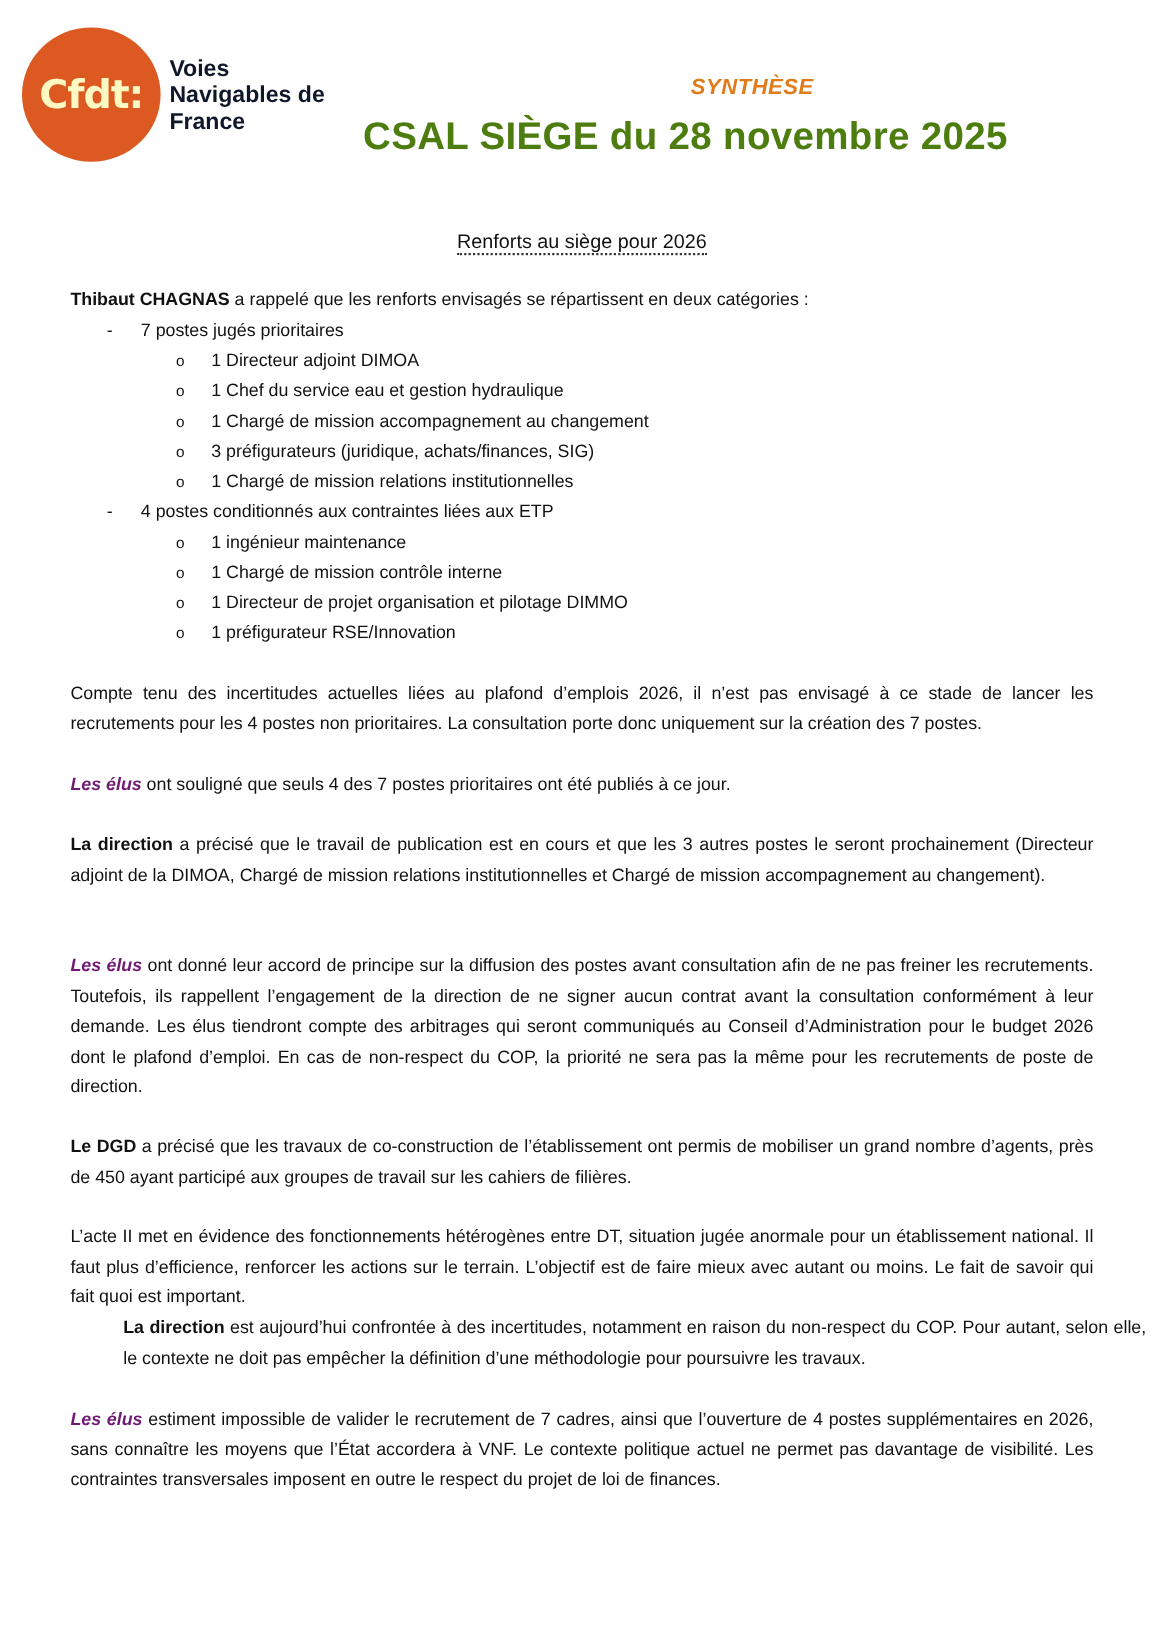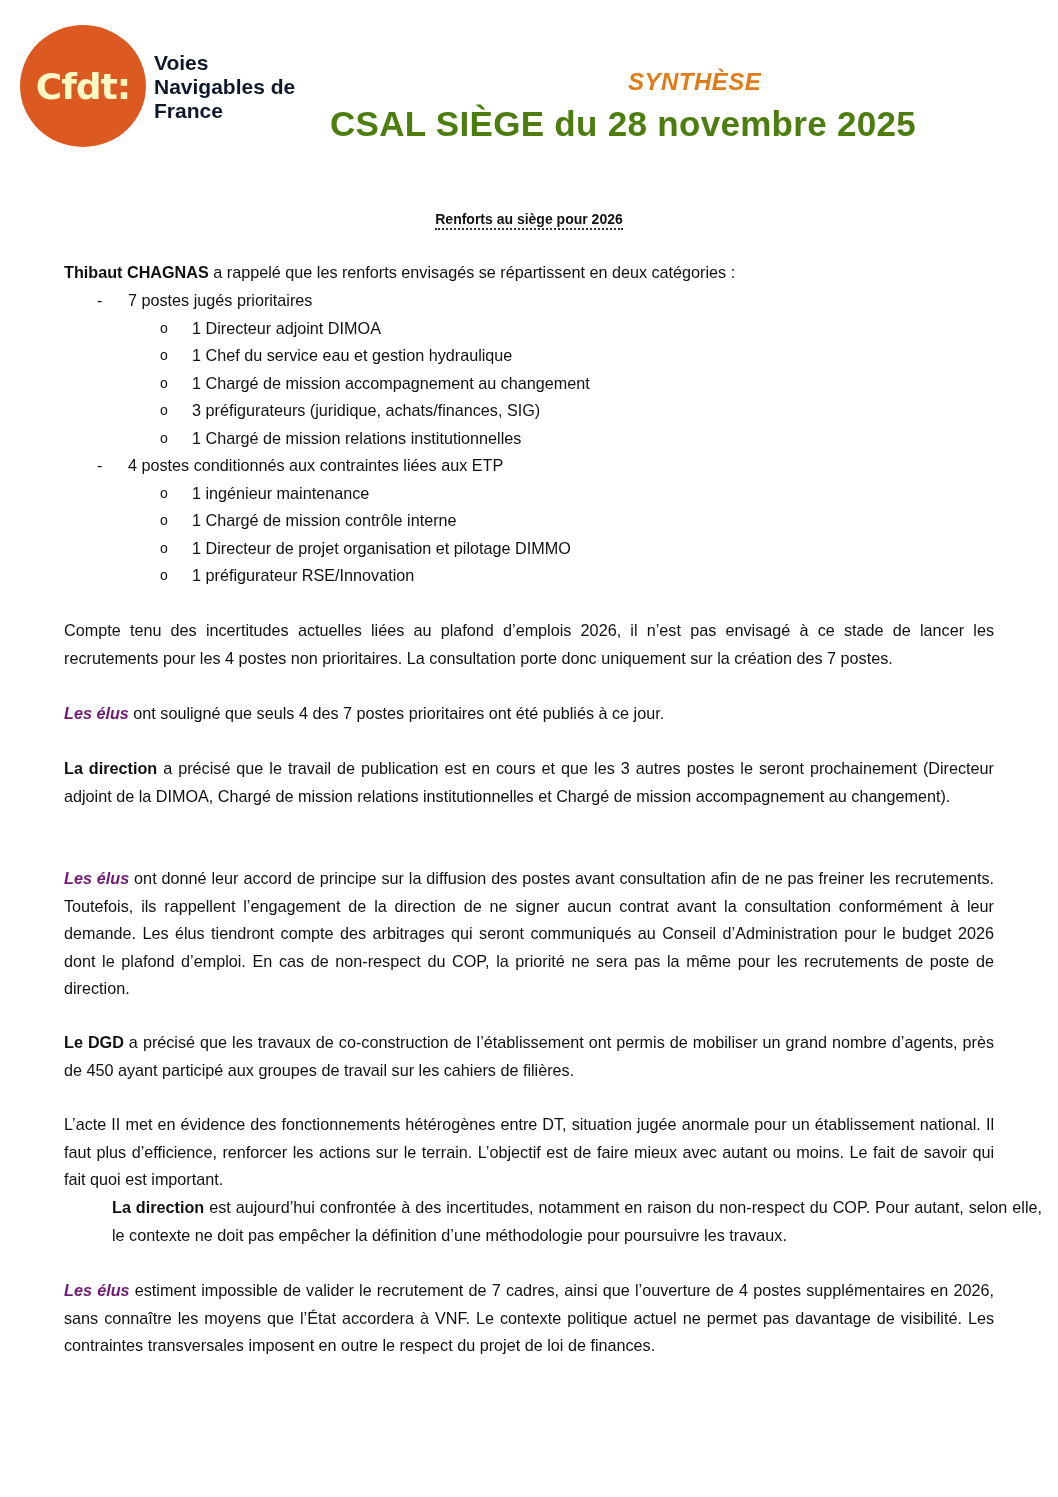--- a/index.html
+++ b/index.html
@@ -16,34 +16,34 @@
     .logo-circle span {
       color: #fef9c3; font-weight: bold; font-size: 36px; letter-spacing: -1px;
       font-family: "DejaVu Sans", sans-serif;
     }
     .org-name {
       position: absolute; left: 154px; top: 51px; color: #0f172a;
       font-weight: bold; font-size: 21px; line-height: 24px;
     }
     .subtitle {
       position: absolute; left: 628px; top: 68px; color: #e07b1a;
-      font-weight: bold; font-style: italic; font-size: 24px; letter-spacing: 0.5px;
+      font-weight: bold; font-style: italic; font-size: 20px; letter-spacing: 0.5px;
     }
     .title {
       position: absolute; left: 330px; top: 104px; color: #4d7c0f;
       font-weight: bold; font-size: 35px; letter-spacing: 0.3px; white-space: nowrap;
     }
     .content {
       position: absolute; left: 64px; top: 0; width: 930px;
       font-size: 16.2px; line-height: 27.5px;
       font-family: "Liberation Sans Narrow", "Liberation Sans", sans-serif;
     }
     .section-title {
       position: absolute; left: 0; width: 930px; top: 206px; text-align: center;
-      font-weight: bold; font-size: 14px;
+      font-weight: normal; font-size: 18px;
     }
     .section-title span { border-bottom: 2px dotted #333; padding-bottom: 1px; }
     .para { position: absolute; left: 0; width: 930px; text-align: justify; }
     .b { font-weight: bold; }
     .elus { color: #701a75; font-style: italic; }
     .lvl1 { position: absolute; left: 33px; }
     .lvl1 .dash { position: absolute; left: 0; }
     .lvl1 .txt { position: absolute; left: 31px; white-space: nowrap; }
     .lvl2 { position: absolute; left: 96px; }
     .lvl2 .circ { position: absolute; left: 0; font-size: 14px; }

